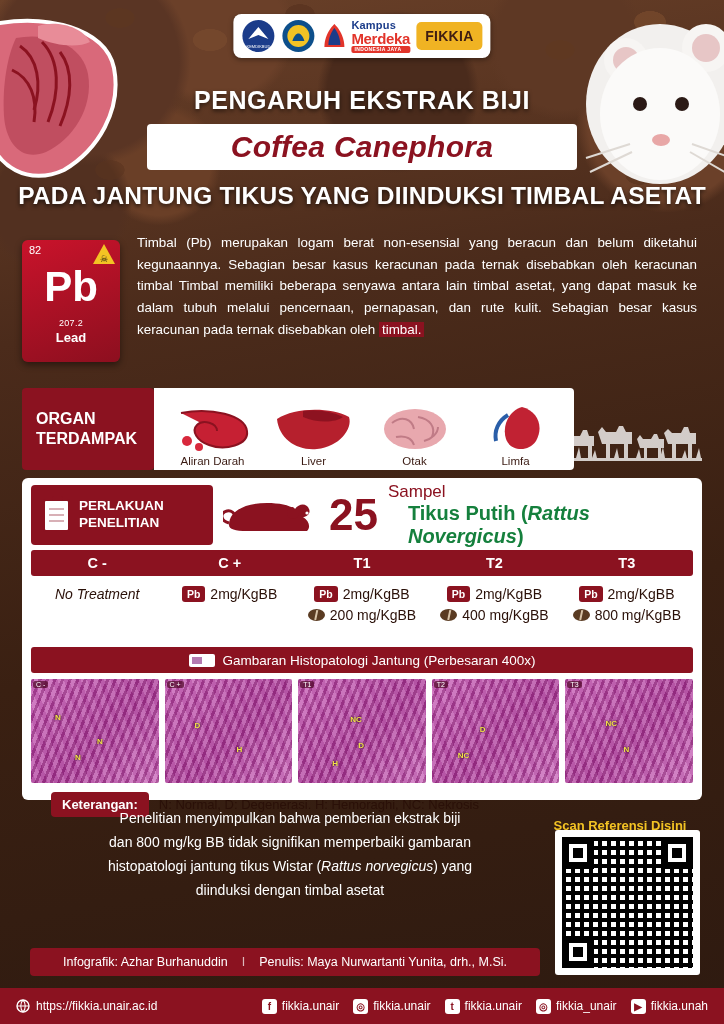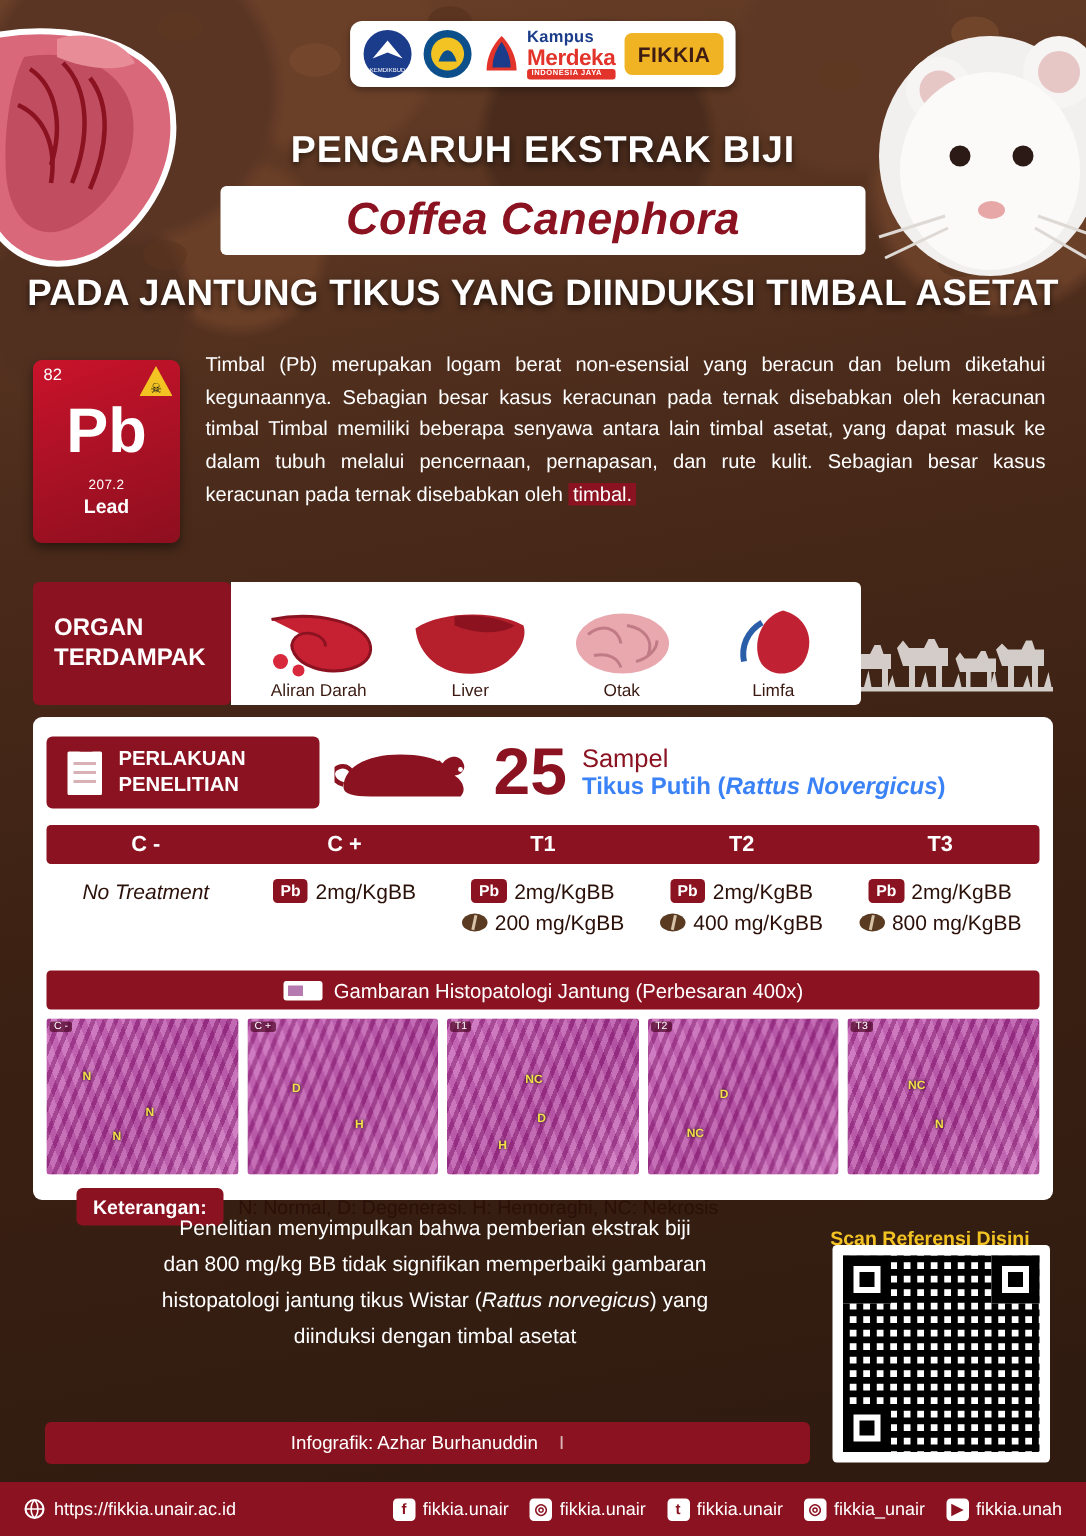--- a/index.html
+++ b/index.html
@@ -153,41 +153,41 @@
   }
 
   
   .maincard {
     position: absolute; left: 22px; top: 478px; width: 680px; height: 322px;
     background: #fff; border-radius: 6px; padding: 9px;
     z-index: 4;
   }
   .treat-head { display: flex; align-items: center; height: 56px; gap: 10px; }
   .treat-chip {
-    width: 182px; height: 48px; background: #8b1220; border-radius: 4px;
+    width: 182px; height: 60px; background: #8b1220; border-radius: 4px;
     color: #fff; display: flex; align-items: center; gap: 9px; padding-left: 12px;
   }
   .treat-chip .txt { font-size: 13.5px; font-weight: bold; line-height: 1.25; }
   .clipboard {
     width: 27px; height: 33px; background: #fff; border: 2px solid #8b1220;
     border-radius: 3px; position: relative;
   }
   .clipboard:before {
     content:""; position: absolute; left: 7px; top: -5px; width: 11px; height: 5px;
     background: #8b1220; border-radius: 2px;
   }
   .clipboard i {
     position: absolute; left: 4px; width: 15px; height: 2px; background: #d8b0b6;
   }
   .sample-wrap { display: flex; align-items: center; gap: 10px; flex: 1; }
   .rat-mini { width: 96px; height: 48px; }
   .big25 { font-size: 44px; font-weight: bold; color: #8b1220; line-height: 1; }
   .sample-txt { line-height: 1.15; }
   .sample-txt .s1 { font-size: 17px; color: #8b1220; }
-  .sample-txt .s2 { font-size: 16px; font-weight: bold; color: #3b82f6; }
+  .sample-txt .s2 { font-size: 20px; font-weight: bold; color: #15803d; margin-left: 20px; }
   .sample-txt .s2 em { font-style: italic; }
 
   .group-row {
     display: flex; margin-top: 7px; background: #8b1220; border-radius: 3px;
     height: 26px; align-items: center;
   }
   .group-row div {
     flex: 1; text-align: center; color: #fff; font-size: 14.5px; font-weight: bold;
   }
   .dose-row { display: flex; margin-top: 4px; height: 62px; align-items: flex-start; }
@@ -596,20 +596,21 @@
         </span>
       <span class="eye bl">
           <i></i>
         </span>
     </div>
   </div>
 
   <div class="credits">
     <span>Infografik: Azhar Burhanuddin</span>
     <span class="sep">I</span>
+    <span>Penulis: Maya Nurwartanti Yunita, drh., M.Si.</span>
   </div>
 
   <div class="footer">
     <span class="site">
       <svg width="14" height="14" viewBox="0 0 14 14">
           <circle cx="7" cy="7" r="6" fill="none" stroke="#fff" stroke-width="1.4"></circle>
           <path d="M1 7h12M7 1c3 3 3 9 0 12M7 1C4 4 4 10 7 13" fill="none" stroke="#fff" stroke-width="1.1"></path>
         </svg>
       <span>https://fikkia.unair.ac.id</span>
     </span>

